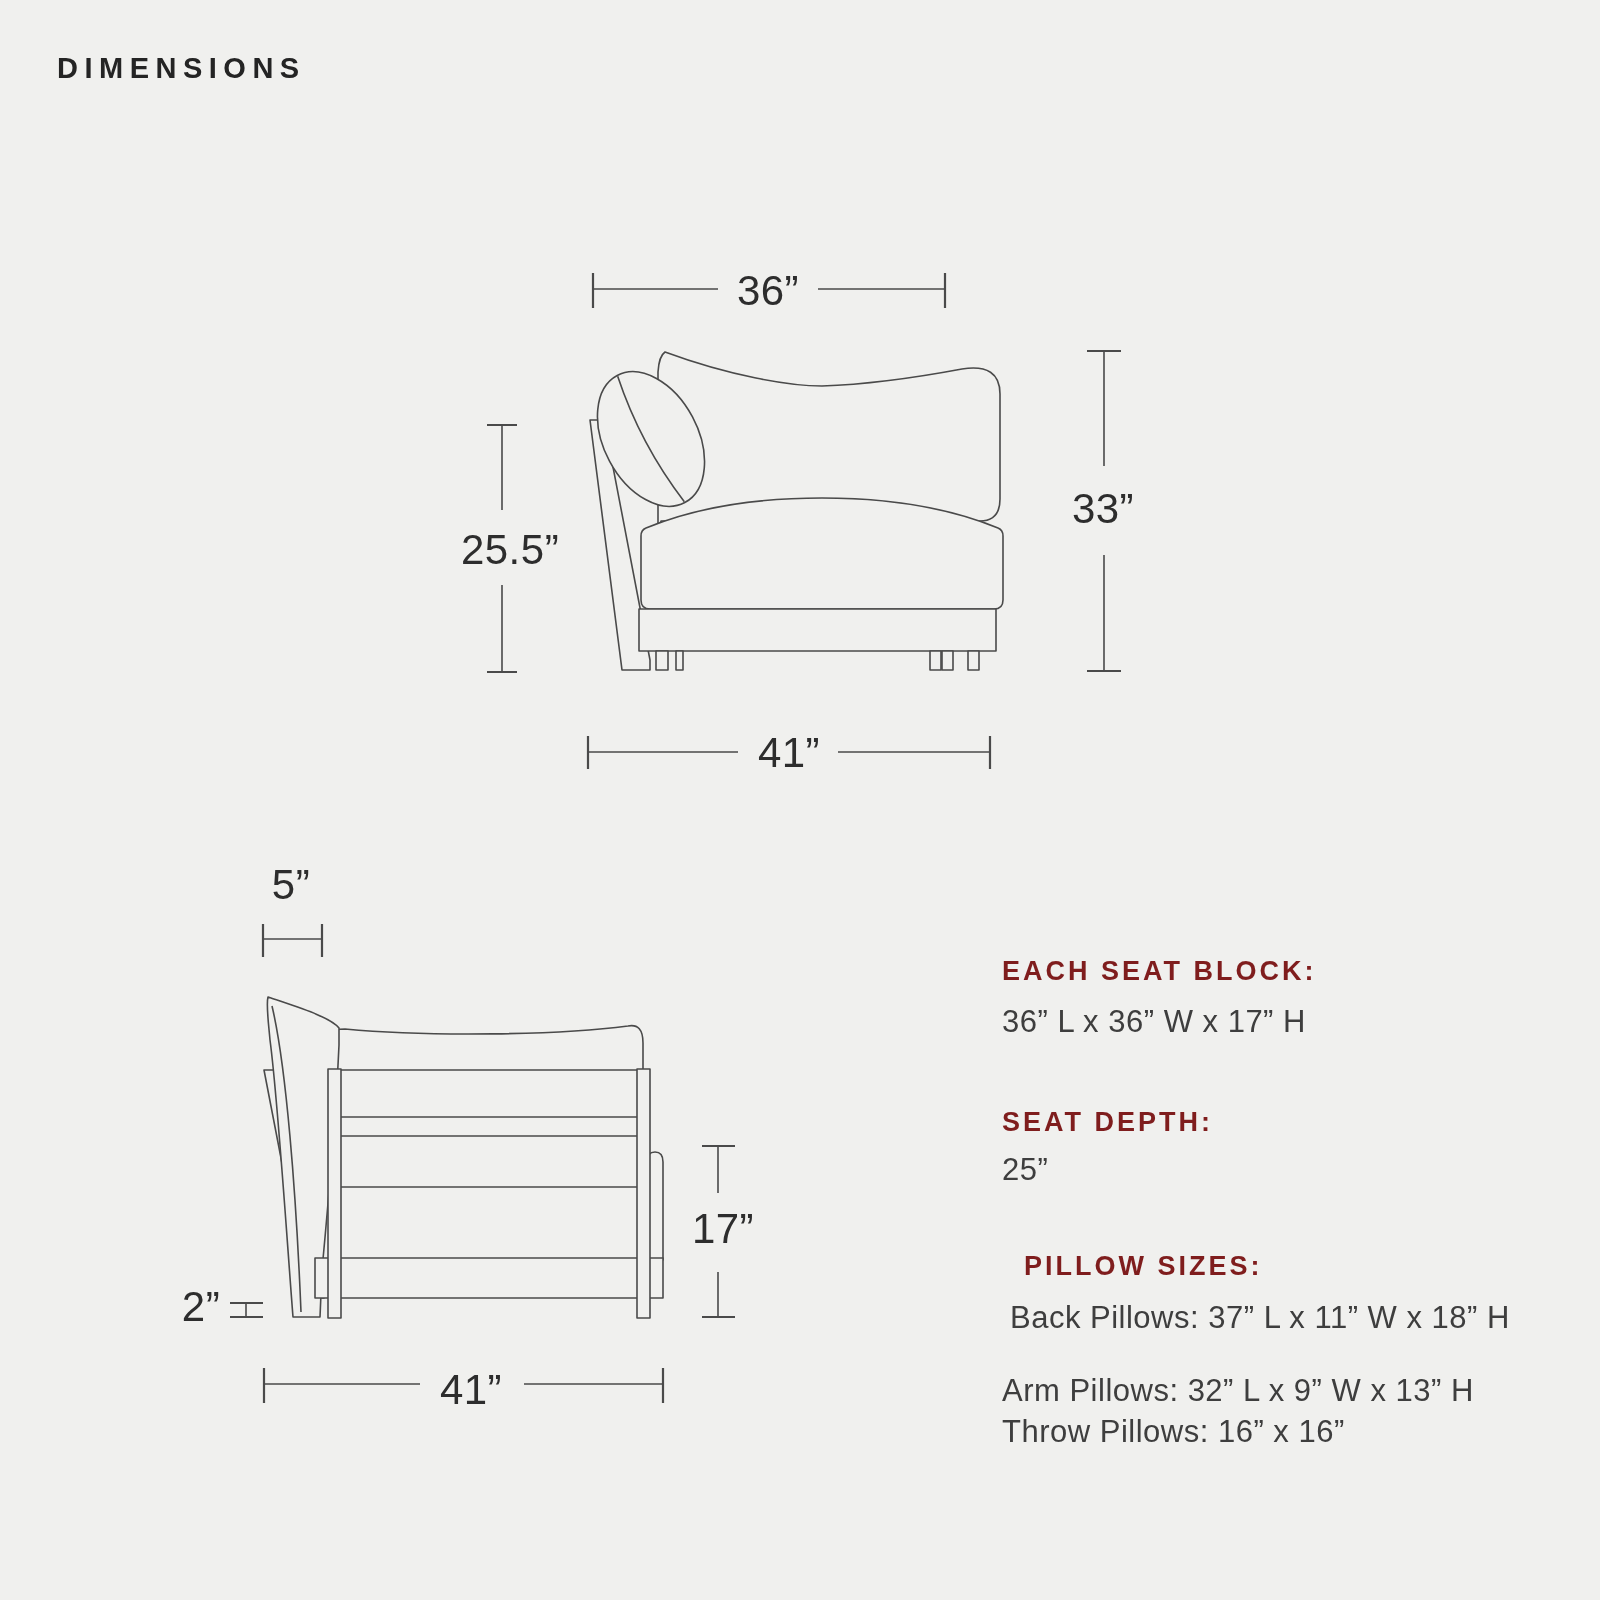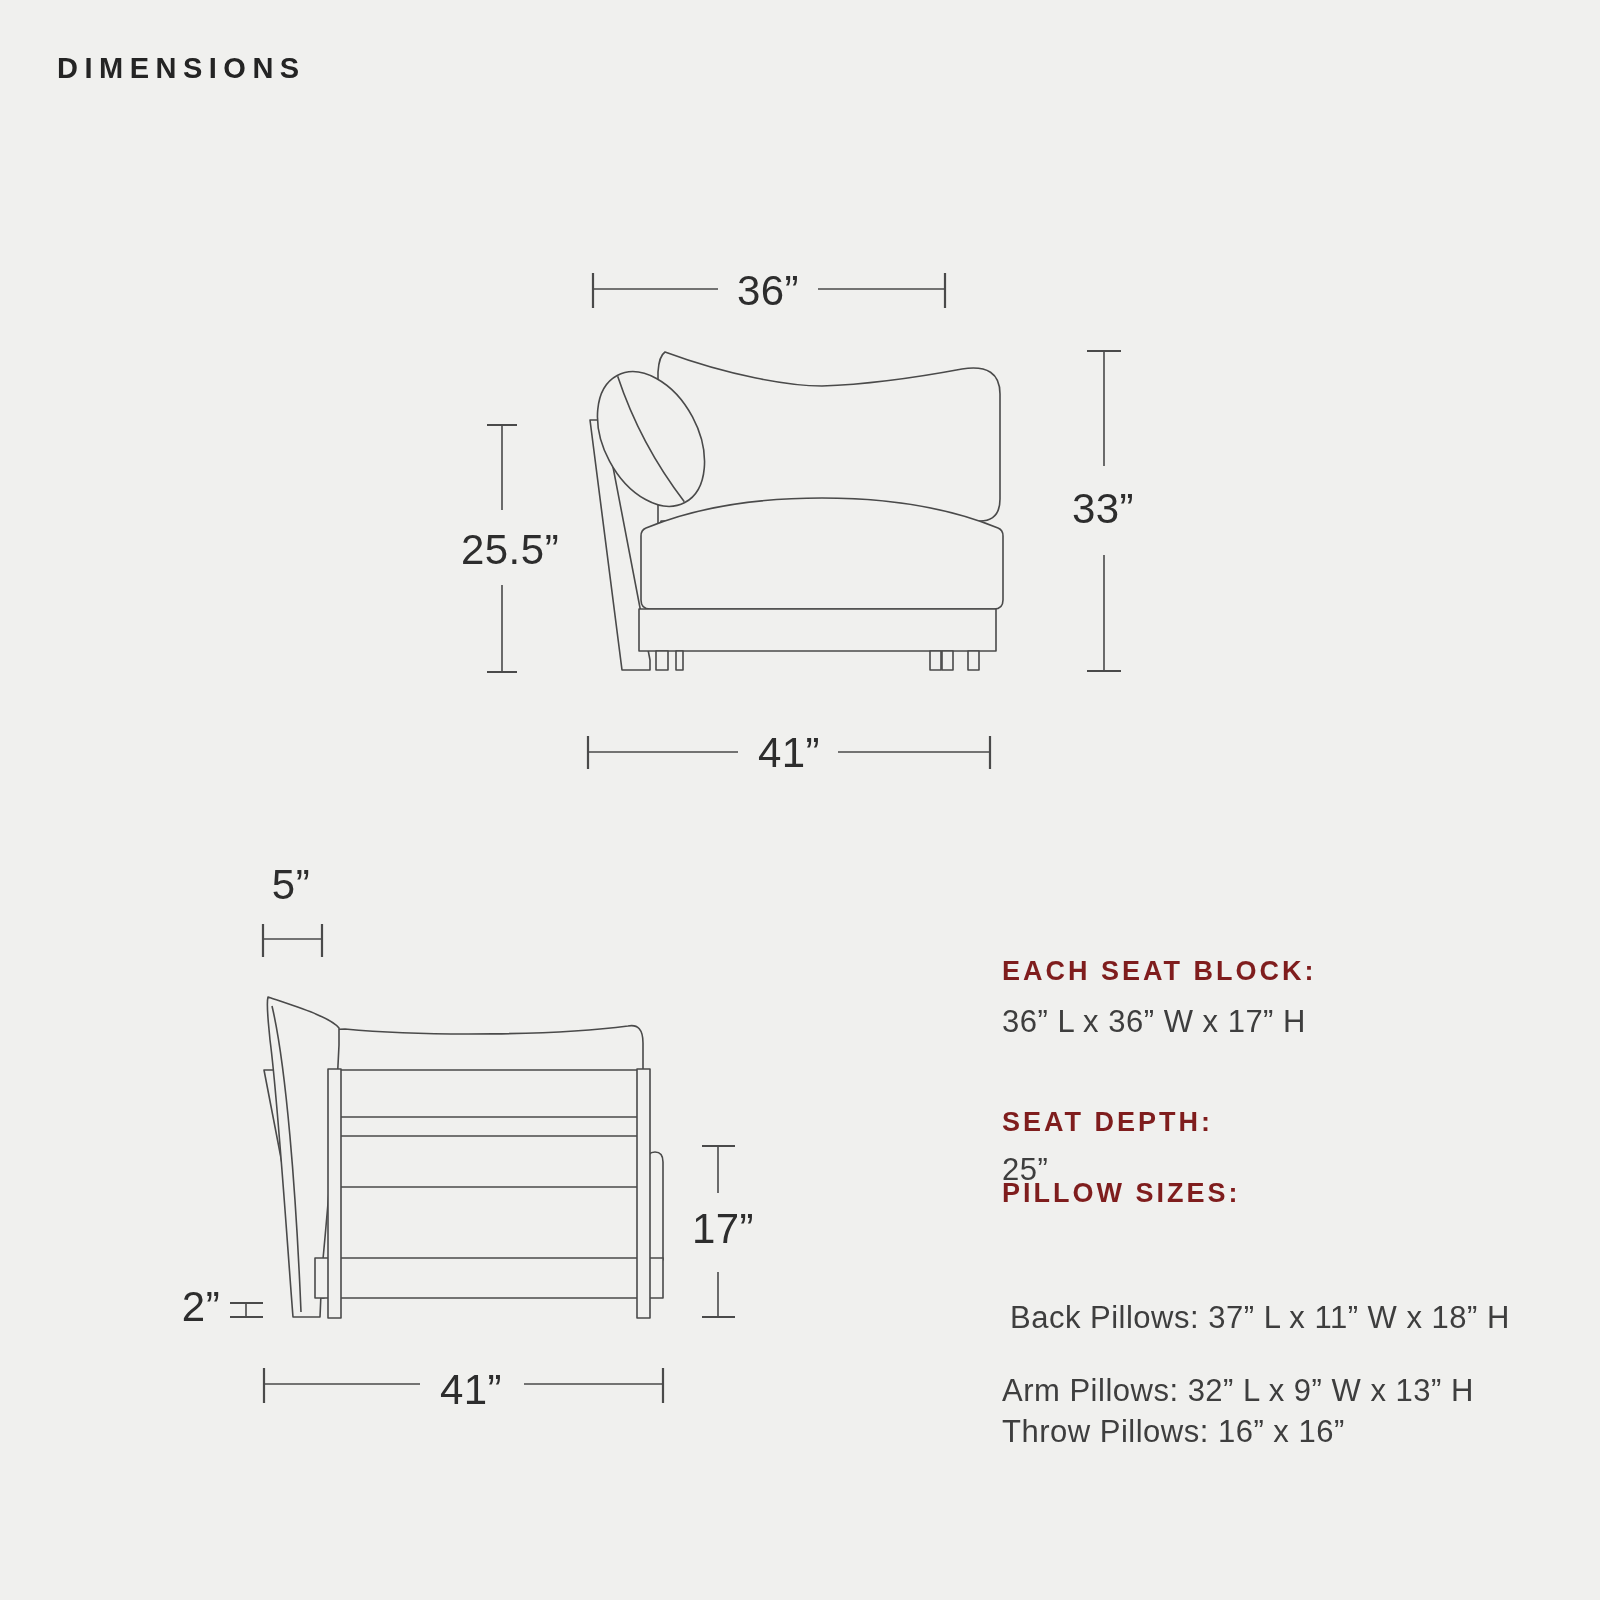--- a/index.html
+++ b/index.html
@@ -137,16 +137,16 @@
 <div class="dim-label" style="left:789px;top:753px;">41”</div>
 <div class="dim-label" style="left:291px;top:885px;">5”</div>
 <div class="dim-label" style="left:201px;top:1307px;">2”</div>
 <div class="dim-label" style="left:723px;top:1229px;">17”</div>
 <div class="dim-label" style="left:471px;top:1390px;">41”</div>
 
 <div class="spec-line spec-header" style="top:956px;">EACH SEAT BLOCK:</div>
 <div class="spec-line spec-value" style="top:1004px;">36” L x 36” W x 17” H</div>
 <div class="spec-line spec-header" style="top:1107px;">SEAT DEPTH:</div>
 <div class="spec-line spec-value" style="top:1152px;">25”</div>
-<div class="spec-line spec-header" style="top:1178px;">PILLOW SIZES:</div>
+<div class="spec-line spec-header" style="top:1251px;margin-left:22px;">PILLOW SIZES:</div>
 <div class="spec-line spec-value" style="top:1300px;margin-left:8px;">Back Pillows: 37” L x 11” W x 18” H</div>
 <div class="spec-line spec-value" style="top:1357px;margin-top:16px;">Arm Pillows: 32” L x 9” W x 13” H</div>
 <div class="spec-line spec-value" style="top:1414px;">Throw Pillows: 16” x 16”</div>
 
 </body></html>

